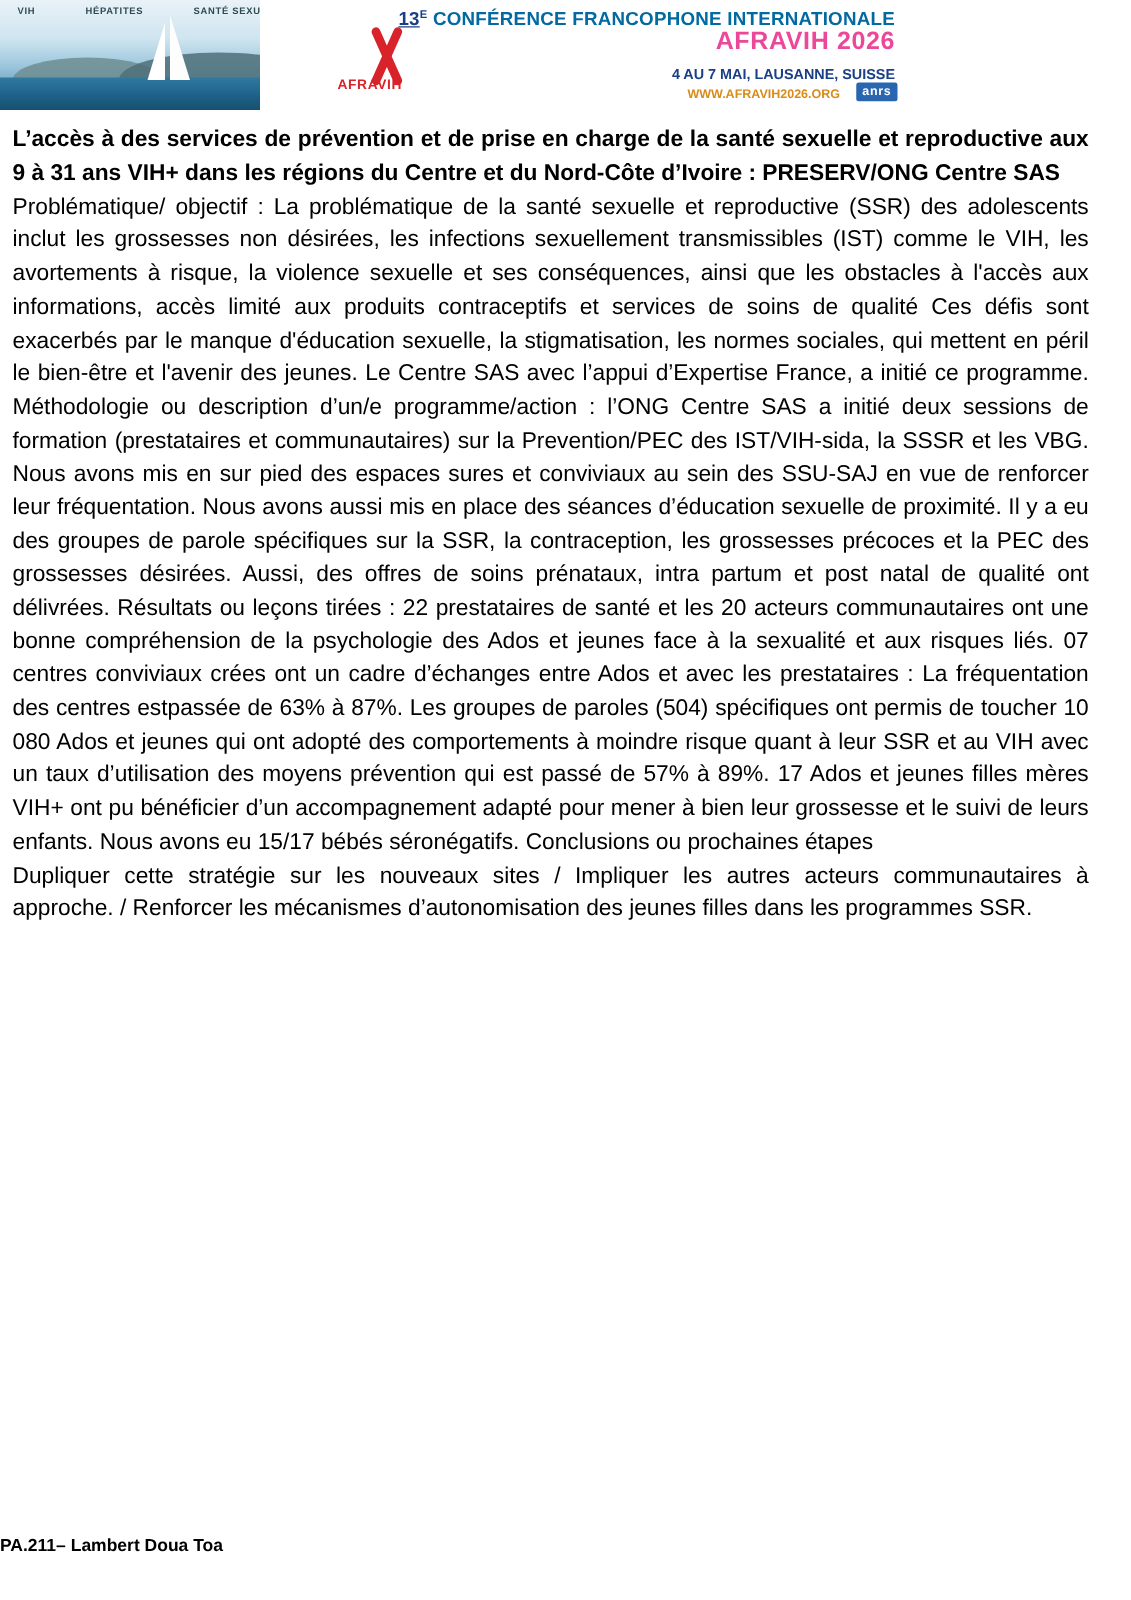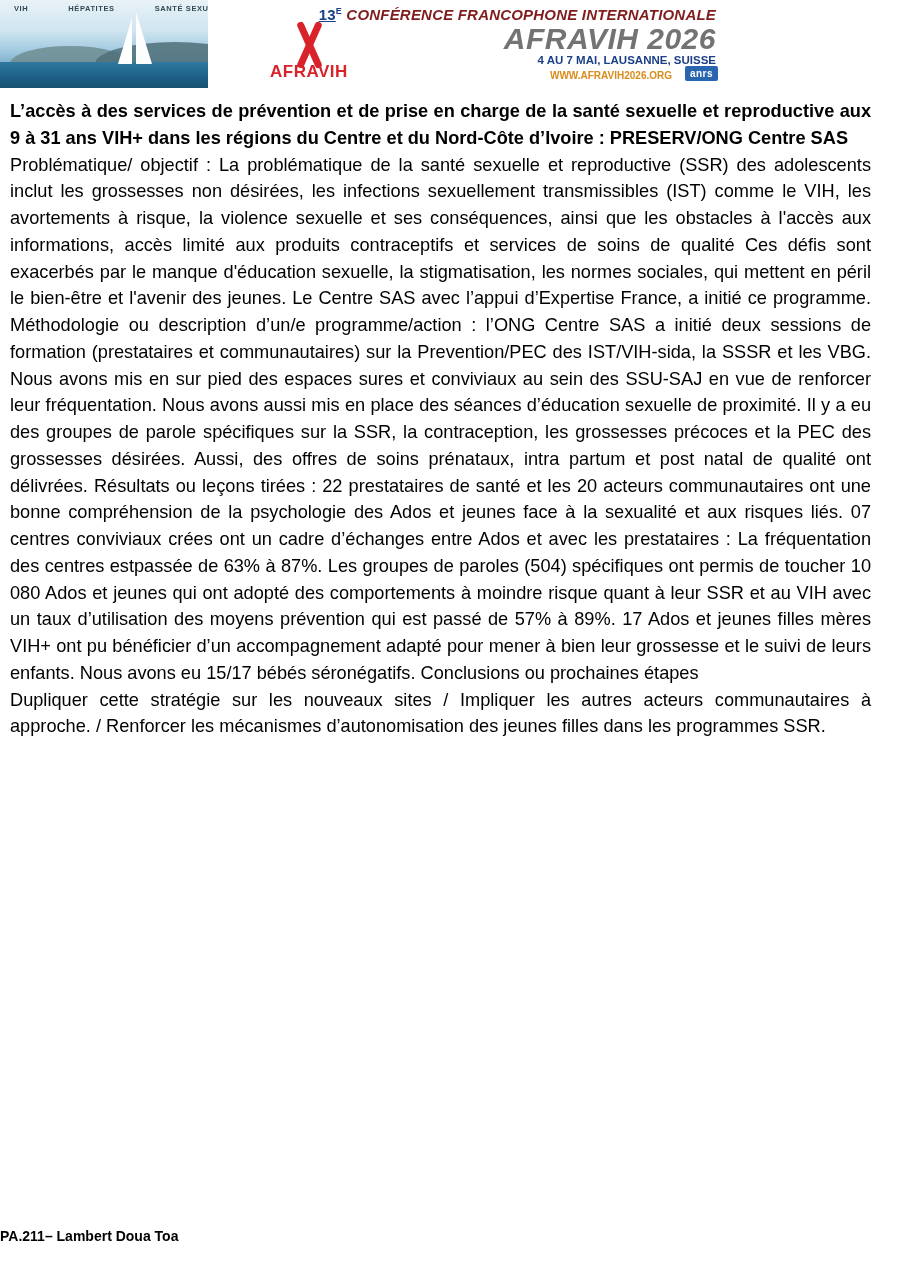--- a/index.html
+++ b/index.html
@@ -120,31 +120,30 @@
     position: absolute;
     top: 6px;
     right: 12px;
     font-size: 15px;
     font-weight: bold;
     color: #1b3f87;
     letter-spacing: .2px;
     white-space: nowrap;
   }
   .conf-line1 .num { color: #1b3f87; text-decoration: underline; }
-  .conf-line1 .light { color: #7f1d1d; font-weight: bold; font-style: italic; }
+  .conf-line1 .light { color: #0369a1; font-weight: bold; }
   .conf-title {
     position: absolute;
     top: 22px;
     right: 12px;
-    font-size: 30px;
-    font-weight: bold;
-    color: #737373;
+    font-size: 20px;
+    font-weight: bold;
+    color: #ec4899;
     letter-spacing: .5px;
     white-space: nowrap;
-    font-style: italic;
   }
   .conf-dates {
     position: absolute;
     top: 54px;
     right: 12px;
     font-size: 11.5px;
     font-weight: bold;
     color: #1b3f87;
     white-space: nowrap;
   }
@@ -183,21 +182,21 @@
     width: 7px; height: 50px;
     background: #d8232a;
     border-radius: 4px;
   }
   .ribbon::before { transform: rotate(24deg); }
   .ribbon::after  { transform: rotate(-24deg); }
   .afravih-small {
     position: absolute;
     left: 62px;
     top: 62px;
-    font-size: 17px;
+    font-size: 11px;
     font-weight: bold;
     color: #d8232a;
     letter-spacing: .5px;
     text-align: right;
   }
 
   
   .doc {
     padding: 10px 12px 0 10px;
     width: 883px;

